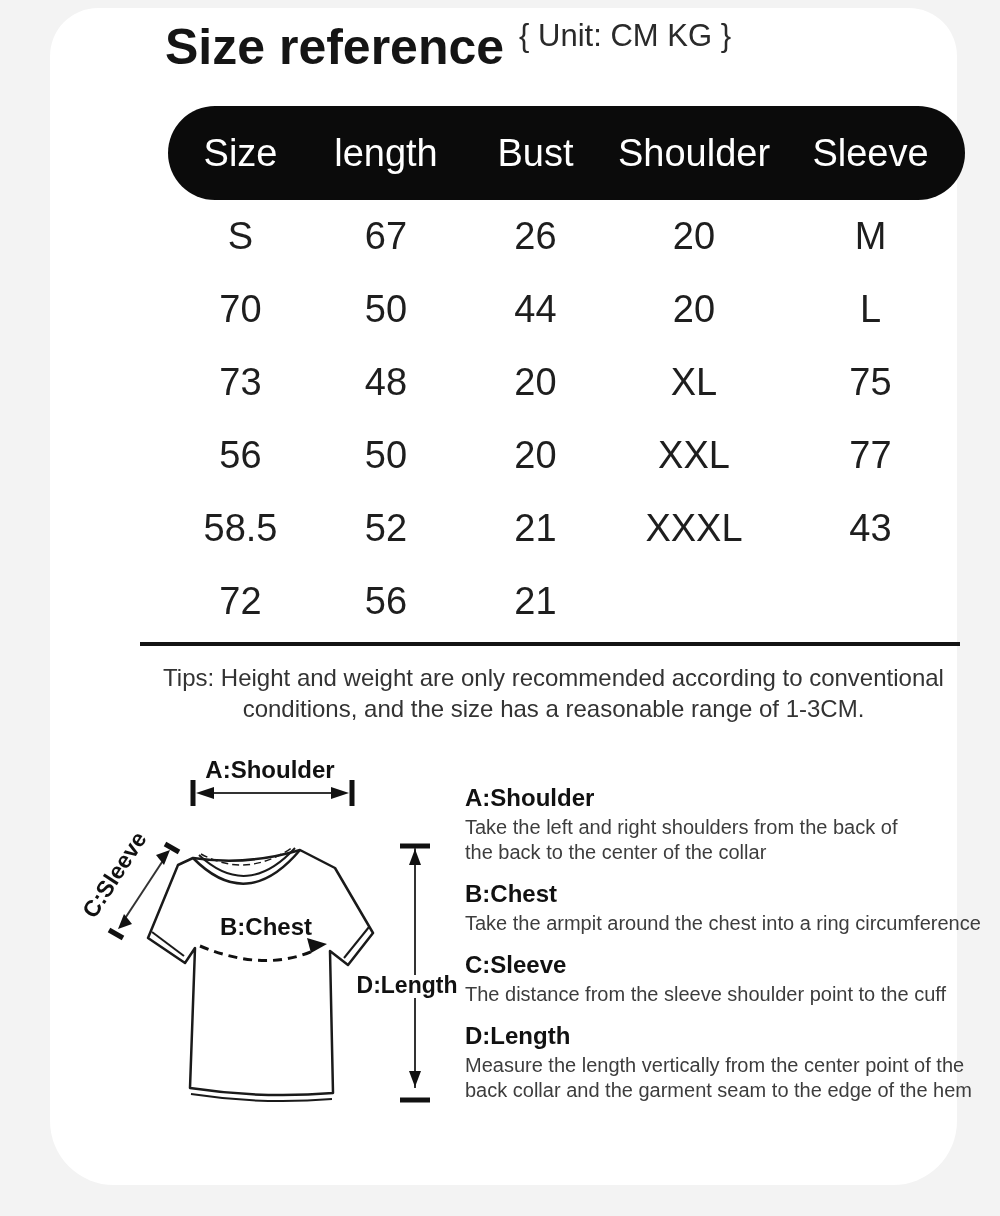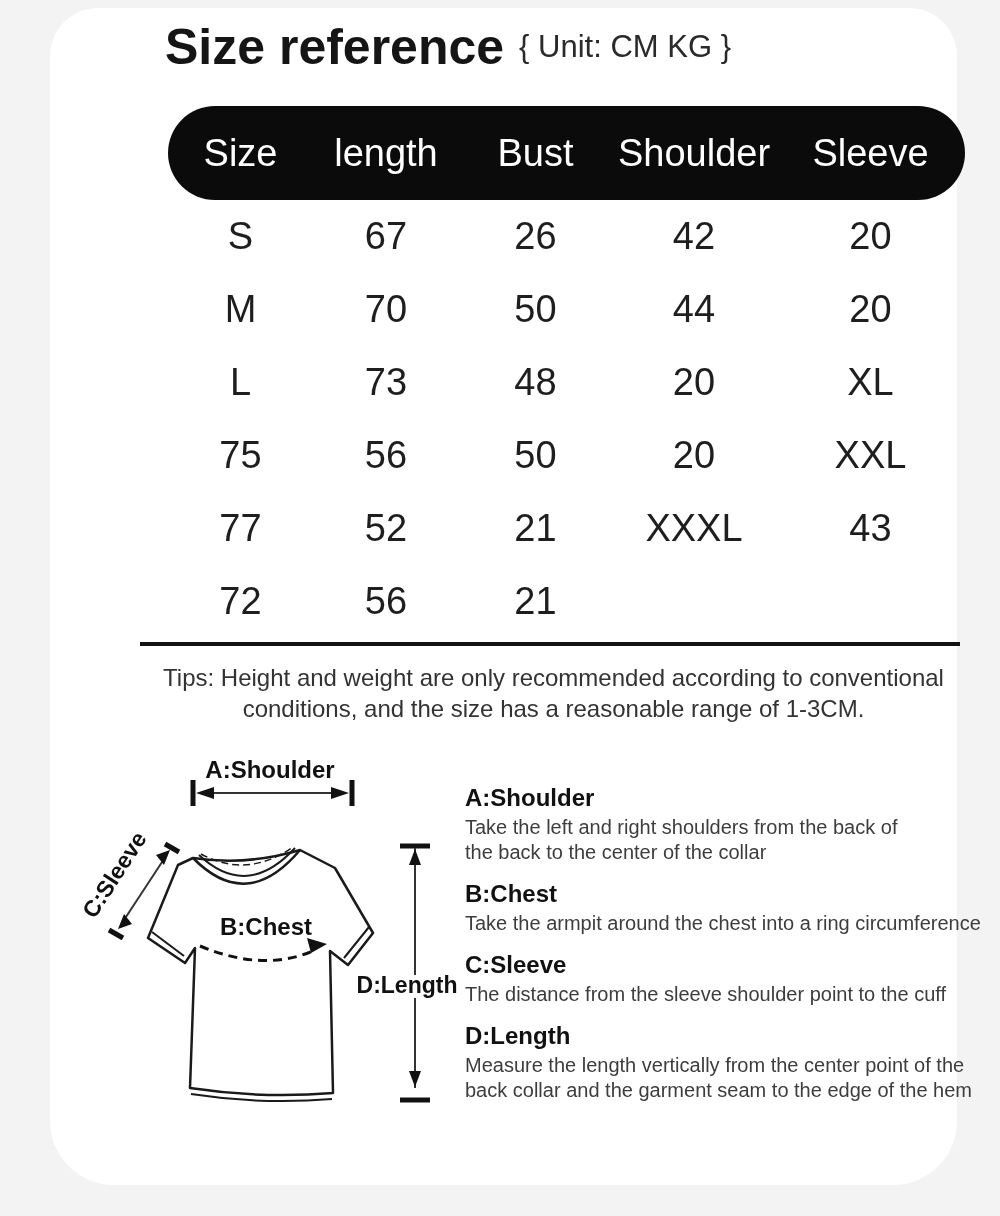--- a/index.html
+++ b/index.html
@@ -17,21 +17,21 @@
     left: 50px; top: 8px;
     width: 907px; height: 1177px;
     background: #ffffff;
     border-radius: 48px 48px 64px 64px;
   }
   
   .title-row {
     position: absolute;
     left: 115px; top: 10px;
     display: flex;
-    align-items: center;
+    align-items: flex-start;
     white-space: nowrap;
   }
   .title-main {
     font-size: 50px;
     font-weight: bold;
     color: #151515;
     letter-spacing: 0px;
   }
   .title-unit {
     margin-left: 15px;
@@ -133,21 +133,20 @@
       <div class="cell">length</div>
       <div class="cell">Bust</div>
       <div class="cell">Shoulder</div>
       <div class="cell">Sleeve</div>
     </div>
 
     <div class="tbl-body tbl-grid">
       <div class="cell">S</div>
       <div class="cell">67</div>
       <div class="cell">26</div>
-      <div class="cell">42</div>
       <div class="cell">20</div>
 
       <div class="cell">M</div>
       <div class="cell">70</div>
       <div class="cell">50</div>
       <div class="cell">44</div>
       <div class="cell">20</div>
 
       <div class="cell">L</div>
       <div class="cell">73</div>
@@ -155,20 +154,21 @@
       <div class="cell">20</div>
 
       <div class="cell">XL</div>
       <div class="cell">75</div>
       <div class="cell">56</div>
       <div class="cell">50</div>
       <div class="cell">20</div>
 
       <div class="cell">XXL</div>
       <div class="cell">77</div>
+      <div class="cell">58.5</div>
       <div class="cell">52</div>
       <div class="cell">21</div>
 
       <div class="cell">XXXL</div>
       <div class="cell">43</div>
       <div class="cell">72</div>
       <div class="cell">56</div>
       <div class="cell">21</div>
     </div>
 

